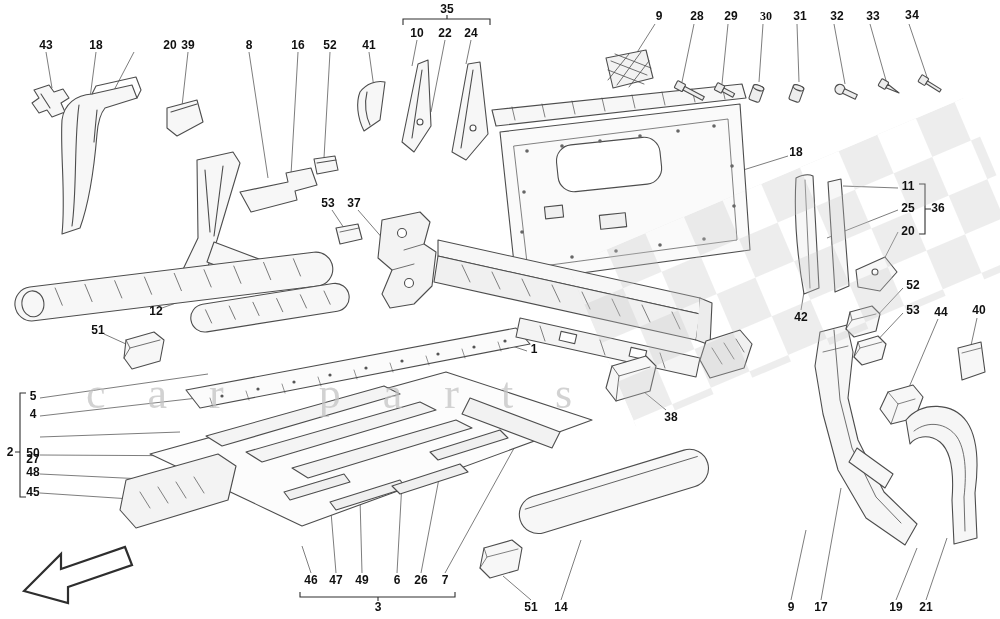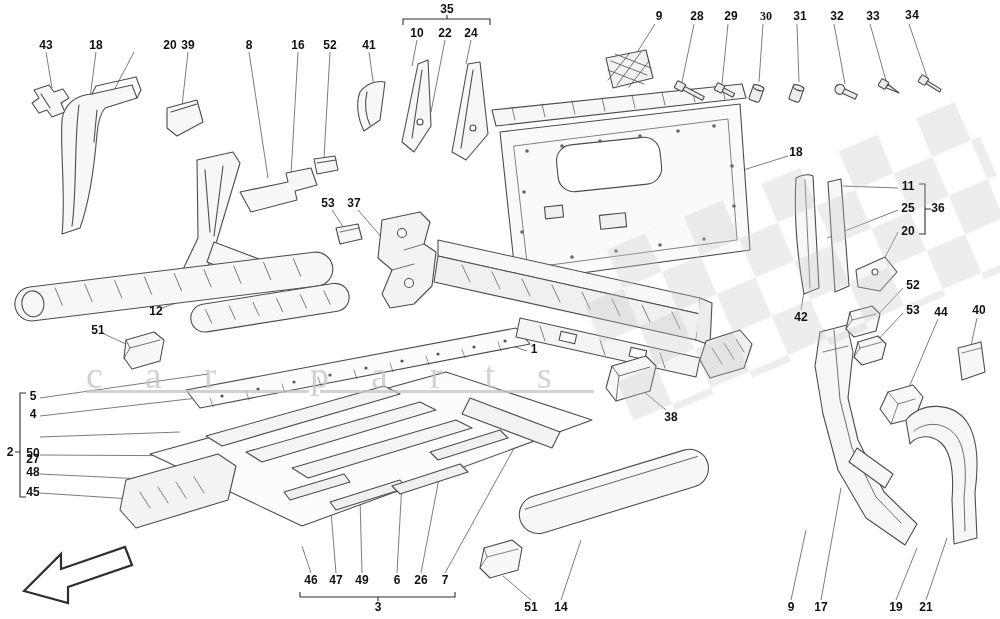--- a/index.html
+++ b/index.html
@@ -18,23 +18,23 @@
     transform:rotate(-23deg);opacity:.30;pointer-events:none;
     background-image:conic-gradient(var(--checker-gray) 90deg,transparent 90deg 180deg,var(--checker-gray) 180deg 270deg,transparent 270deg);
     background-size:84px 84px;
   }
   .wm-title{
     position:absolute;left:70px;top:212px;line-height:1;pointer-events:none;
     font-family:"Liberation Serif",serif;font-weight:700;font-size:108px;
     letter-spacing:8px;color:var(--watermark-red);opacity:.45;
   }
   .wm-sub{
-    position:absolute;left:86px;top:356px;line-height:1;pointer-events:none;
-    font-family:"Liberation Serif",serif;font-weight:400;font-size:38px;
-    letter-spacing:42px;color:var(--checker-gray);opacity:.75;text-decoration:underline;
+    position:absolute;left:86px;top:372px;line-height:1;pointer-events:none;
+    font-family:"Liberation Serif",serif;font-weight:400;font-size:44px;
+    letter-spacing:42px;color:var(--checker-gray);opacity:.75;
   }
   .labels{position:absolute;left:0;top:0;width:100%;height:100%;}
   .part-label{
     position:absolute;transform:translate(-50%,-50%);
     font-size:12px;font-weight:700;color:#101010;cursor:pointer;
     font-family:"Liberation Sans",sans-serif;white-space:nowrap;
   }
 </style>
 </head>
 <body>

